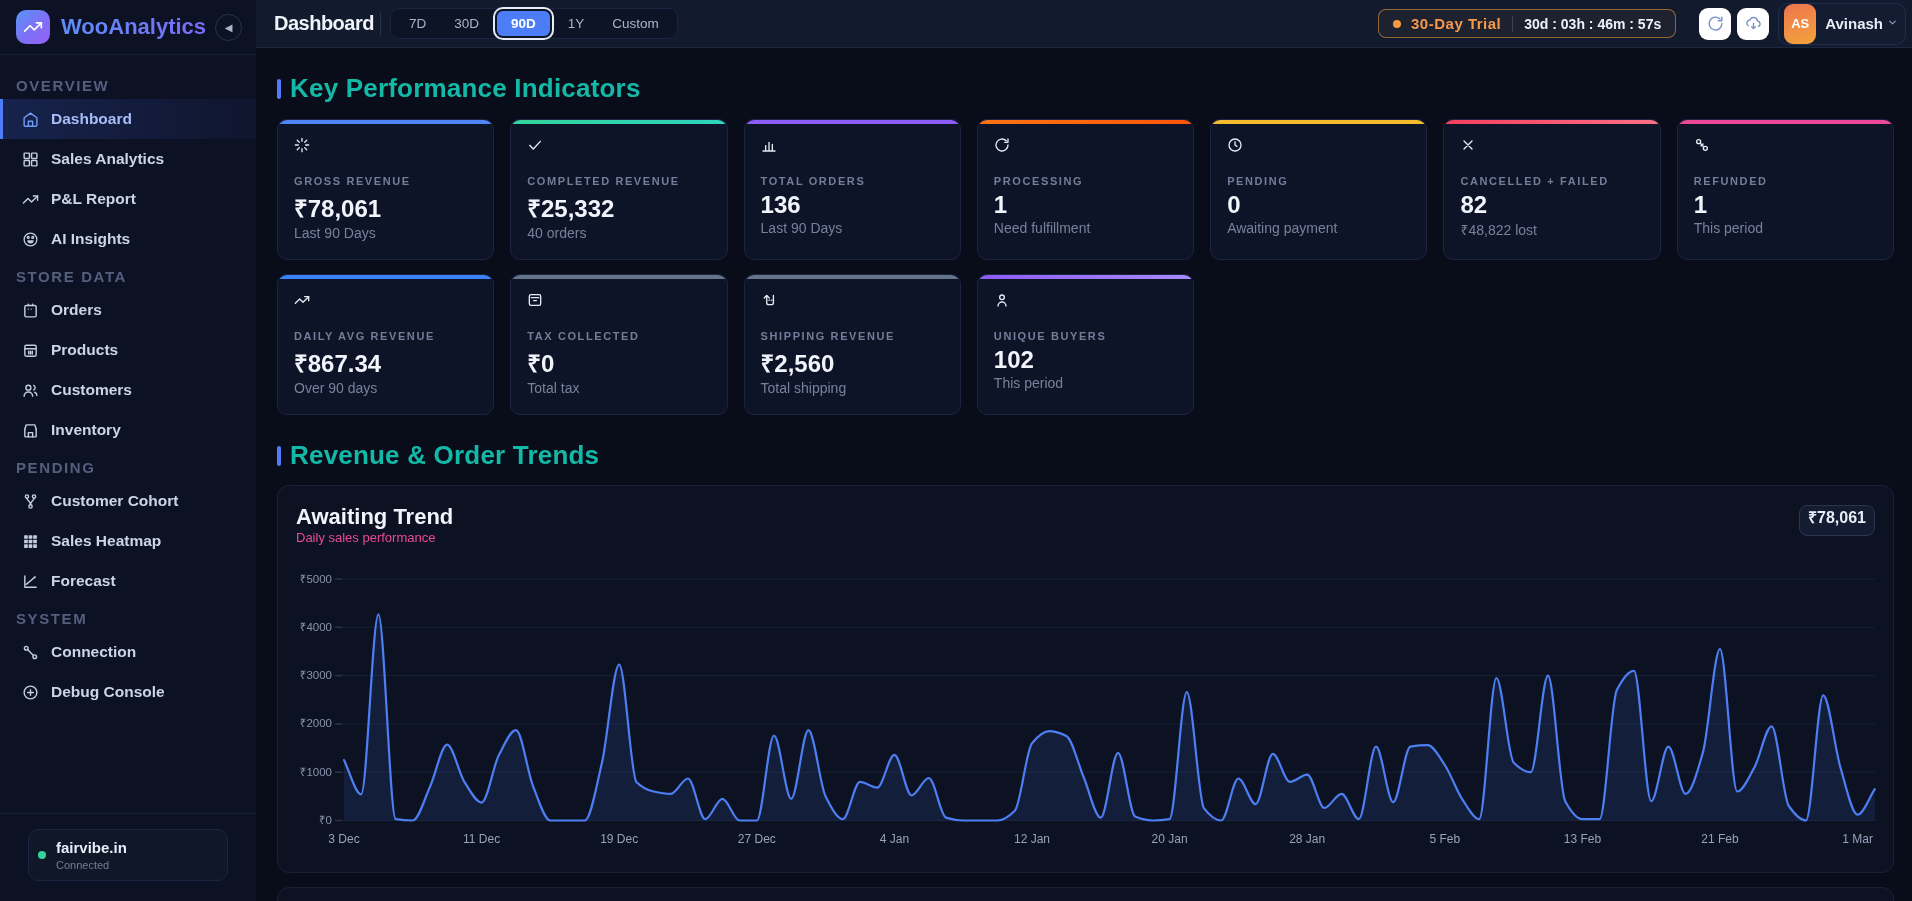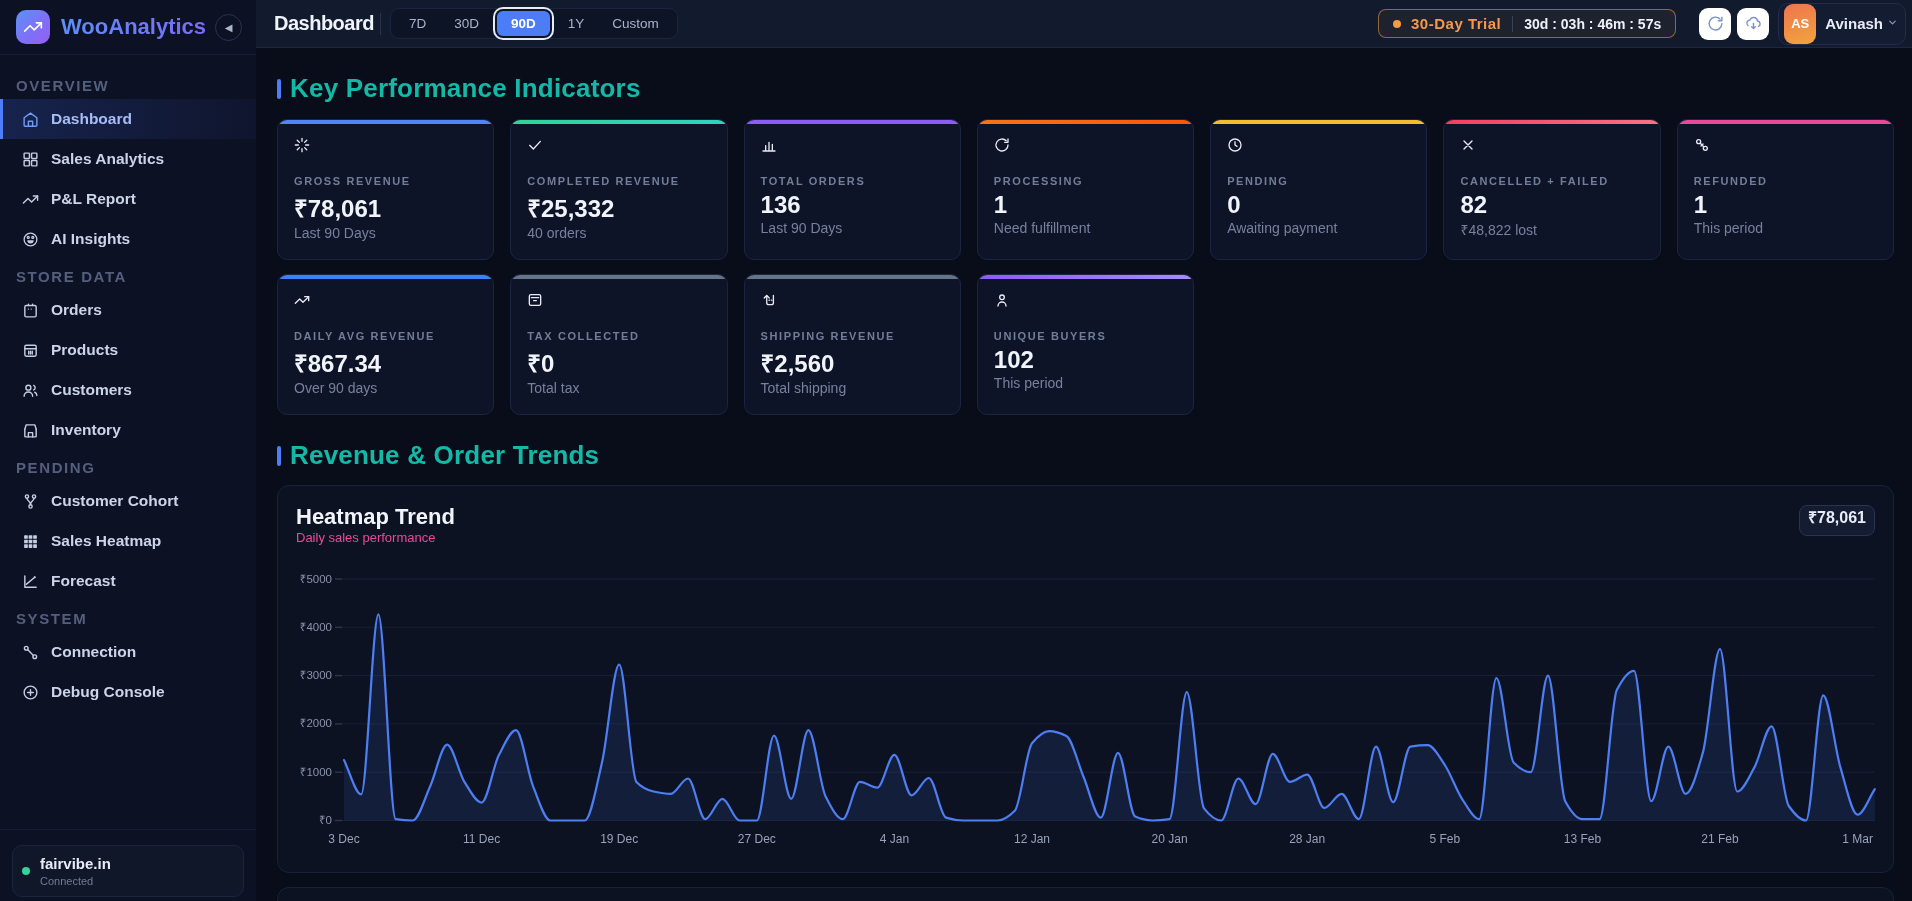--- a/index.html
+++ b/index.html
@@ -7,21 +7,21 @@
 .sidebar{position:fixed;left:0;top:0;width:256px;height:901px;background:#0d1124;z-index:5}
 .sb-head{height:55px;display:flex;align-items:center;padding:0 16px;border-bottom:1px solid #171e33;position:relative}
 .logo{width:34px;height:34px;border-radius:10px;background:linear-gradient(135deg,#5e90f8 5%,#7e70f6 55%,#965ef3 100%);display:flex;align-items:center;justify-content:center}
 .logo svg{width:20px;height:20px}
 .brand{margin-left:11px;font-size:22px;font-weight:bold;background:linear-gradient(90deg,#5f8ef8,#7a6bf8);-webkit-background-clip:text;background-clip:text;color:transparent;letter-spacing:0}
 .collapse{position:absolute;right:14px;top:14px;width:27px;height:27px;border-radius:50%;border:1px solid #2a3350;display:flex;align-items:center;justify-content:center;color:#aab4cf;font-size:10px}
 .sec{font-size:15px;letter-spacing:1.6px;color:#545f7e;font-weight:bold;padding:0 16px;margin-top:11px;margin-bottom:7px;line-height:13px}
 .nav-item{height:40px;display:flex;align-items:center;padding:0 16px 0 22px;color:#ccd4e8;font-size:15.5px;font-weight:bold}
 .nav-item svg{width:17px;height:17px;margin-right:12px;flex:0 0 17px}
 .nav-item.active{background:linear-gradient(90deg,rgba(59,99,221,0.22),rgba(59,99,221,0.05));border-left:3px solid #4f7df7;padding-left:19px;color:#a8bdf7}
-.sb-foot{position:absolute;left:0;bottom:0;width:256px;border-top:1px solid #171e33;padding:15px 12px 4px}
+.sb-foot{position:absolute;left:0;bottom:16px;width:256px;border-top:1px solid #171e33;padding:15px 28px 4px}
 .conn{background:#101729;border:1px solid #1b2440;border-radius:10px;height:52px;display:flex;align-items:center;padding:0 9px}
 .dot{width:8px;height:8px;border-radius:50%;background:#34d399;margin-right:10px}
 .conn b{display:block;color:#e8ecf7;font-size:15px}
 .conn span{display:block;color:#707b99;font-size:11px;margin-top:3px}
 .topbar{position:fixed;left:256px;top:0;width:1656px;height:48px;background:#121a2d;border-bottom:1px solid #1e2640;z-index:4;display:flex;align-items:center}
 .tb-title{font-size:20px;font-weight:bold;color:#f0f3fa;margin-left:18px;letter-spacing:-0.5px}
 .tb-div{width:1px;height:22px;background:#2a3350;margin:0 9px 0 6px}
 .pills{background:#0d1426;border:1px solid #1c2540;border-radius:9px;height:31px;display:flex;align-items:center;padding:0 4px}
 .pill{padding:0 14px;height:25px;line-height:25px;font-size:13.5px;color:#aab3cc;border-radius:6px}
 .pill.on{background:#4d7df6;color:#fff;font-weight:bold;box-shadow:0 0 0 2px #0d1426,0 0 0 4px #e8ecf7;margin:0 4px}
@@ -250,21 +250,21 @@
           <circle cx="12" cy="8" r="3.5"></circle>
           <path d="M6 21c0-3.3 2.7-6 6-6s6 2.7 6 6"></path>
         </svg>
    <div class="lb">UNIQUE BUYERS</div><div class="vl">102</div><div class="sb">This period</div></div>
  </div>
 <div class="h2" style="margin-bottom:14px">
       <div class="bar"></div>
       <div class="tx">Revenue &amp; Order Trends</div>
     </div>
 <div class="chartcard">
- <div class="ct">Heatmap Trend</div>
+ <div class="ct">Awaiting Trend</div>
  <div class="cs">Daily sales performance</div>
  <div class="badge">₹78,061</div>
  <svg class="csvg" width="1615" height="370" viewBox="0 0 1615 370">
   <text x="54" y="96.5" text-anchor="end" font-size="11.5" fill="#8a93ac">₹5000</text>
         <line x1="64" y1="93.0" x2="1597" y2="93.0" stroke="#182036" stroke-width="1"></line>
         <text x="54" y="144.8" text-anchor="end" font-size="11.5" fill="#8a93ac">₹4000</text>
         <line x1="64" y1="141.3" x2="1597" y2="141.3" stroke="#182036" stroke-width="1"></line>
         <text x="54" y="193.1" text-anchor="end" font-size="11.5" fill="#8a93ac">₹3000</text>
         <line x1="64" y1="189.6" x2="1597" y2="189.6" stroke="#182036" stroke-width="1"></line>
         <text x="54" y="241.4" text-anchor="end" font-size="11.5" fill="#8a93ac">₹2000</text>

